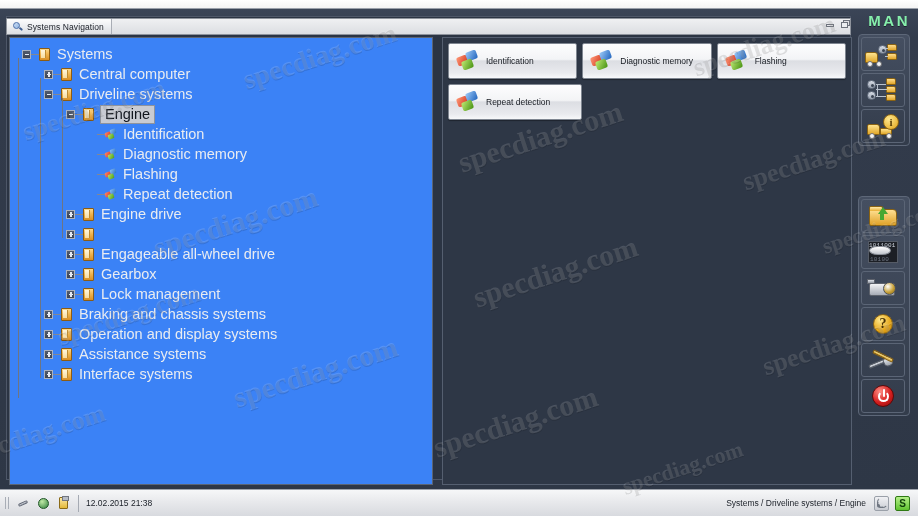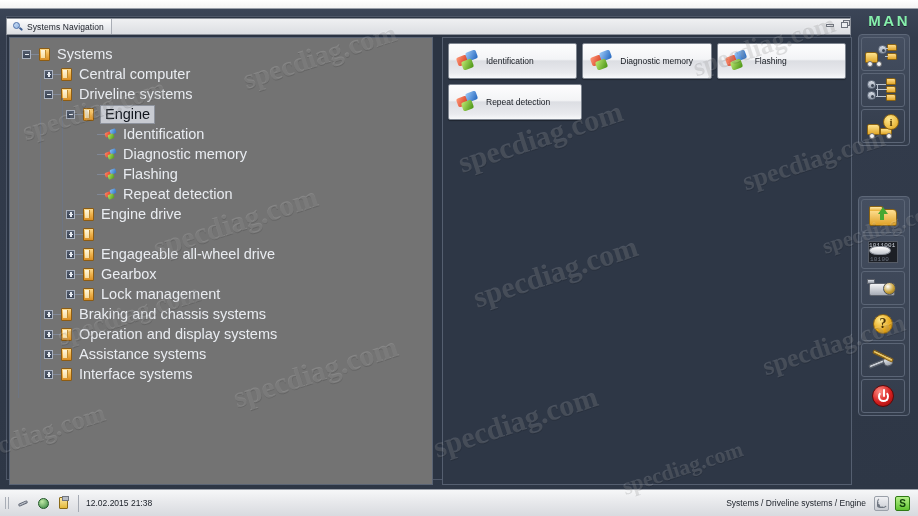--- a/index.html
+++ b/index.html
@@ -84,21 +84,21 @@
     position:absolute; right:8px; top:12px;
     font-family:"Liberation Sans", sans-serif;
     font-weight:bold; font-size:15px; letter-spacing:2.5px;
     color:#86efac;
     text-shadow:0 1px 0 #1c222c;
   }
 
   
   .tree-panel{
     position:absolute; left:9px; top:37px; width:424px; height:448px;
-    background:#737373;
+    background:#3b82f6;
     border:1px solid #5a6474;
     overflow:hidden;
   }
   .tree{
     position:relative;
     padding:6px 0 0 8px;
     font-size:14.5px;
     color:#e9ecf1;
   }
   .node{

